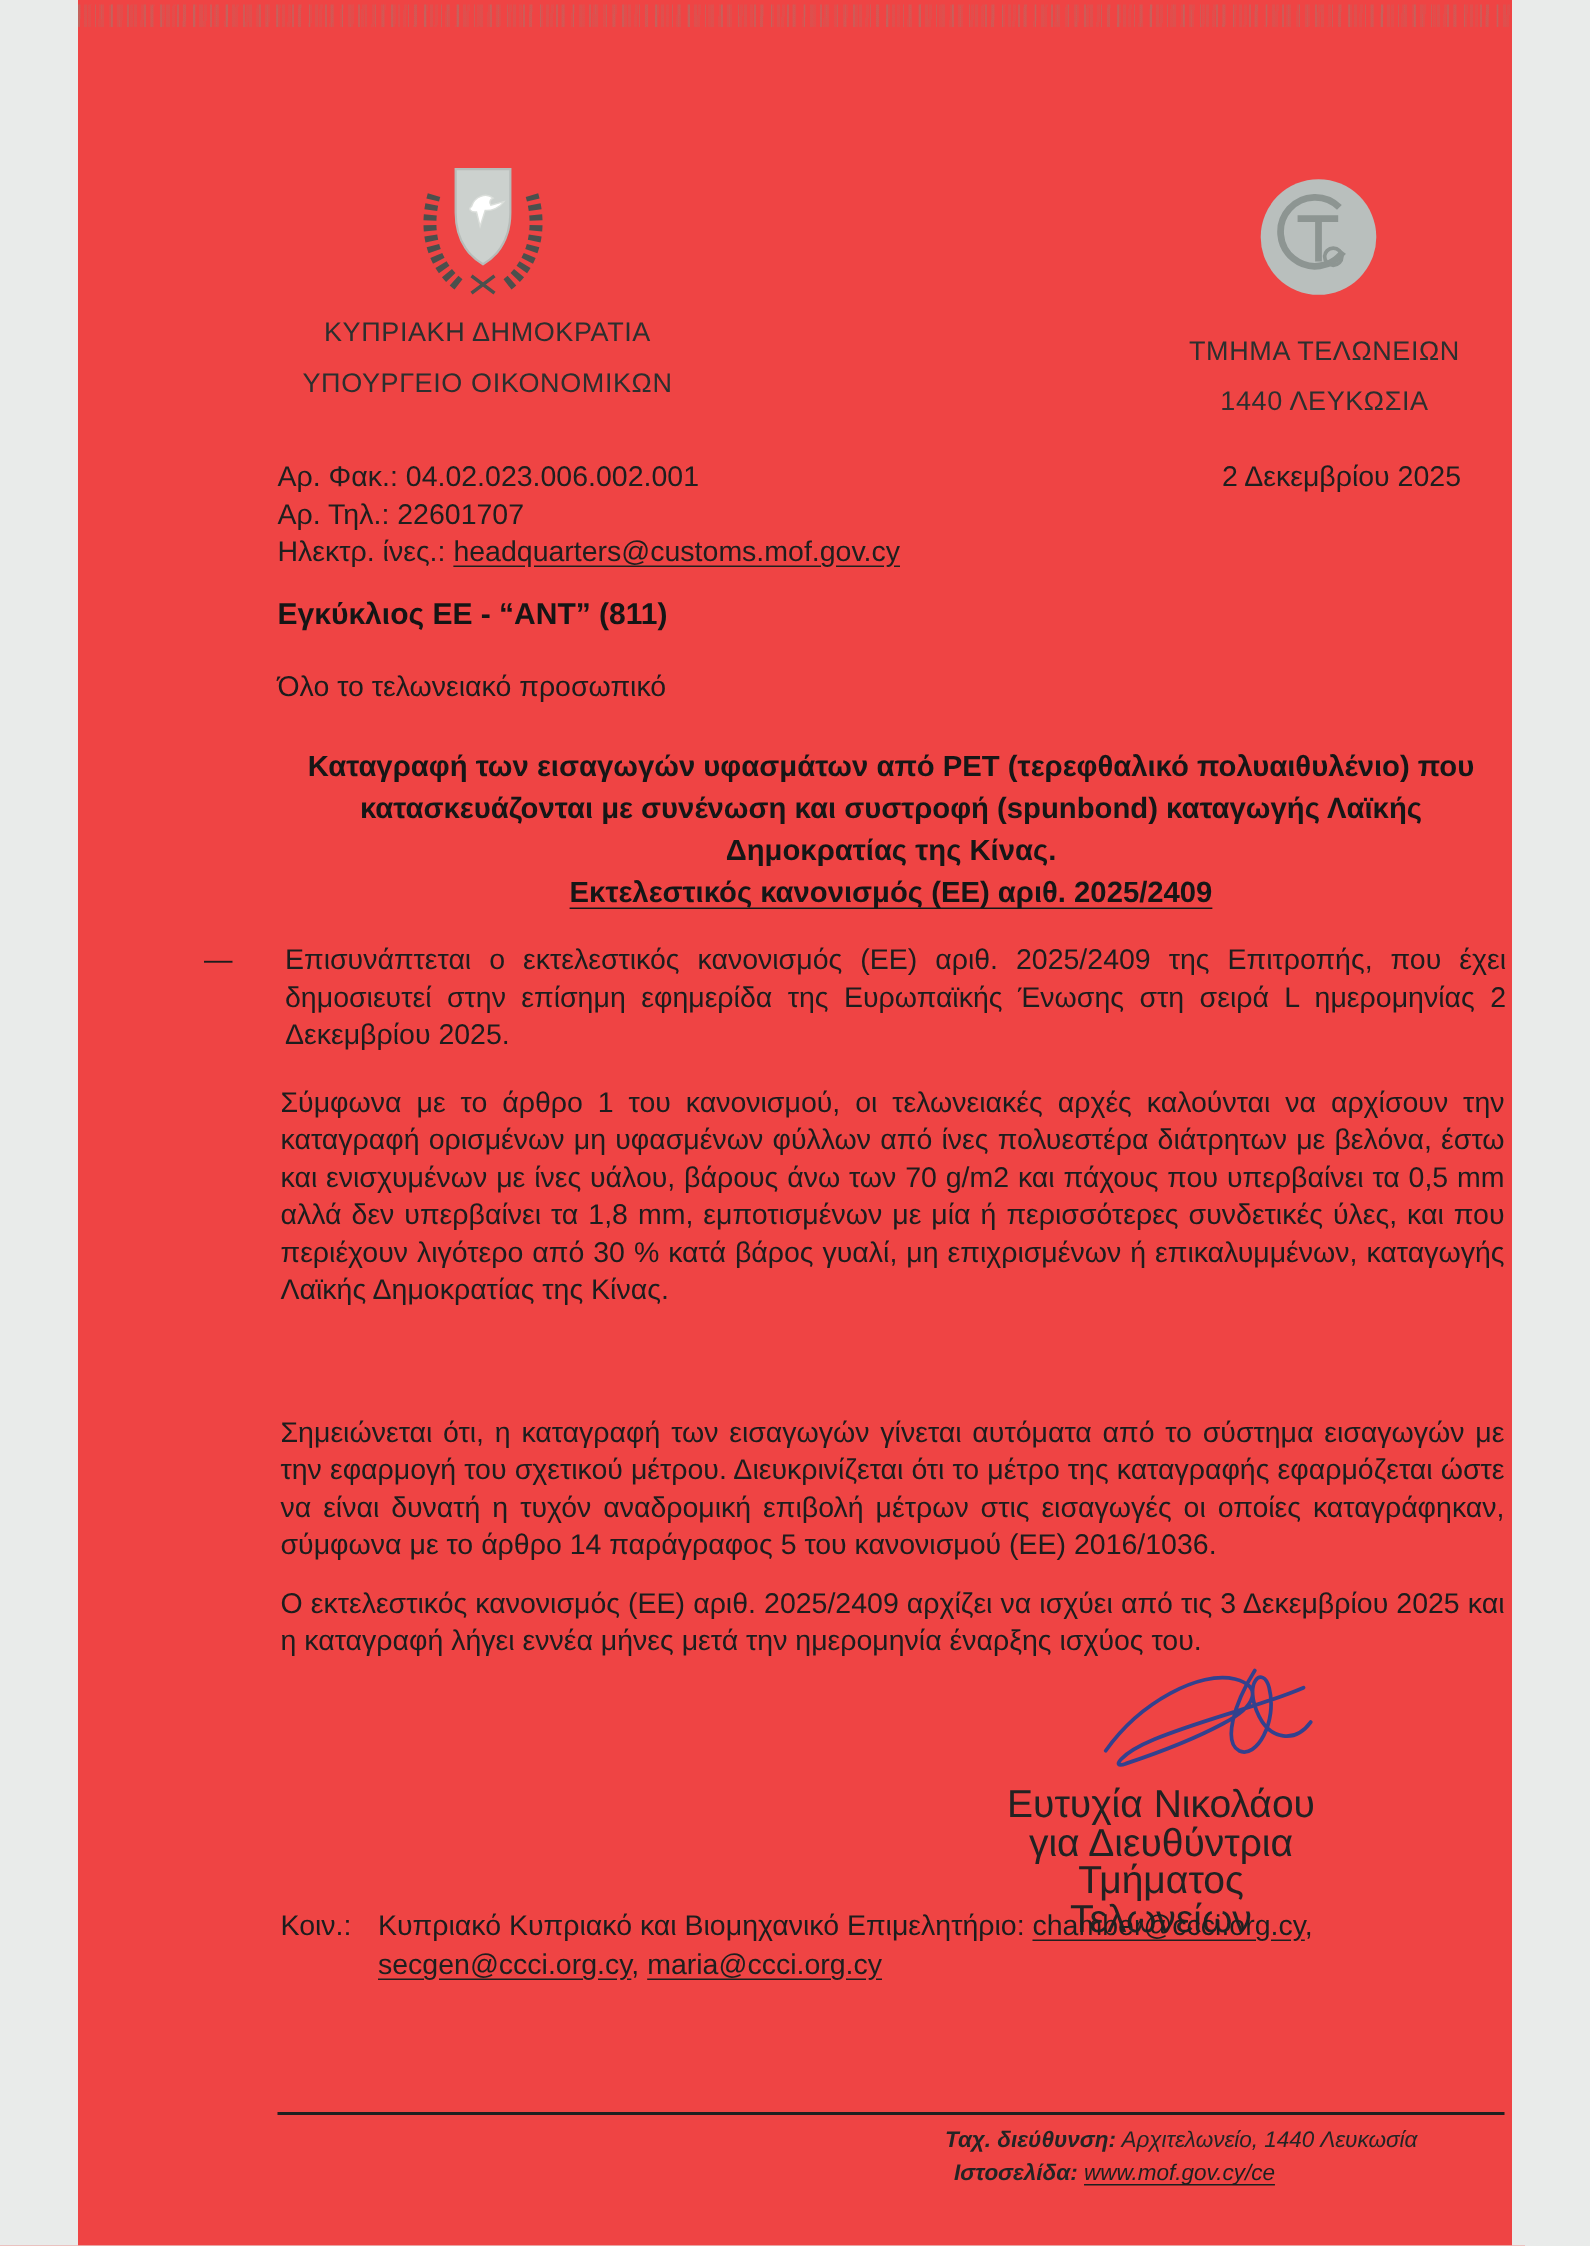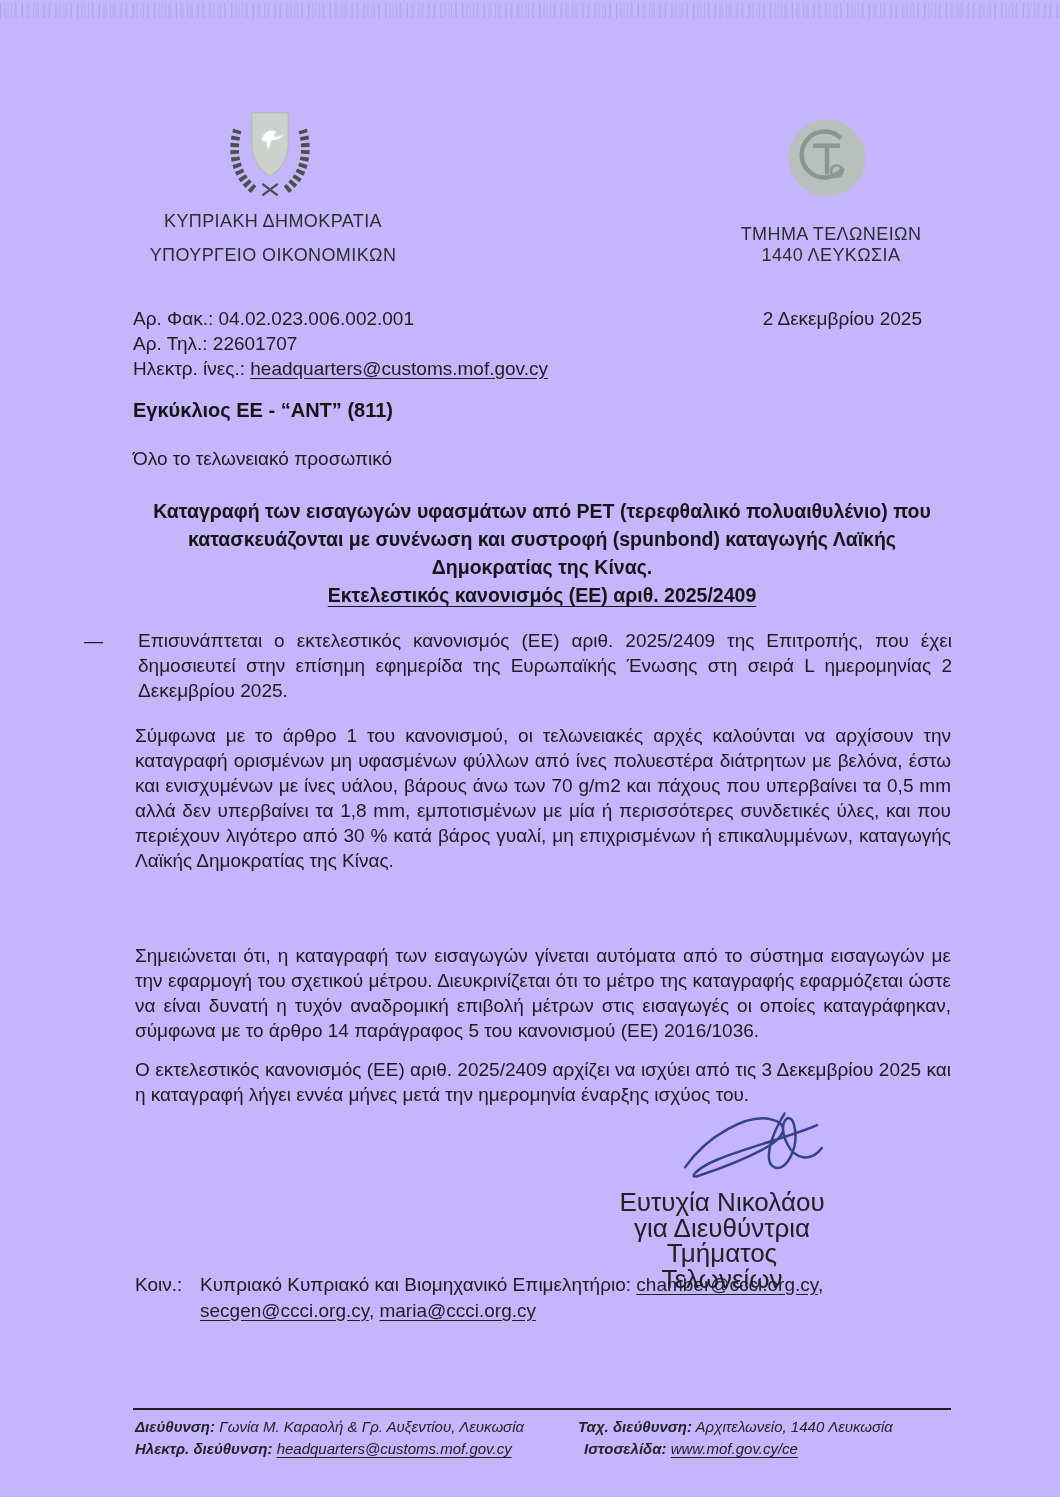--- a/index.html
+++ b/index.html
@@ -1,20 +1,20 @@
 <!DOCTYPE html>
 <html lang="el"><head>
 <meta charset="utf-8">
 <style>
   html,body{margin:0;padding:0;background:#e9ebea;}
   .page{
     position:relative;
-    width:1060px;height:1497px;
+    width:956px;height:1497px;
     margin:0 auto;
-    background:#c4b5fd;
+    background:#ef4444;
     font-family:"Liberation Sans","DejaVu Sans",sans-serif;
     color:#1c1c1c;
     overflow:hidden;
   }
   
   .scan-band{
     position:absolute;top:3px;left:0;width:100%;height:15px;
     background-image:
       repeating-linear-gradient(90deg, rgba(118,152,136,.28) 0 1px, transparent 1px 4px, rgba(118,152,136,.14) 4px 6px, transparent 6px 11px),
       repeating-linear-gradient(92deg, rgba(118,152,136,.10) 0 2px, transparent 2px 7px);
@@ -65,21 +65,21 @@
     <svg viewBox="0 0 100 100" width="82" height="82">
       <circle cx="50" cy="50" r="47" fill="#b9bfbd"></circle>
       <path d="M67 26 A28 28 0 1 0 70 62" fill="none" stroke="#8d9592" stroke-width="5.5"></path>
       <path d="M33 35 H66" stroke="#8d9592" stroke-width="5.5" fill="none"></path>
       <path d="M50 35 V70" stroke="#8d9592" stroke-width="5.5" fill="none"></path>
       <circle cx="62" cy="66" r="7" fill="none" stroke="#8d9592" stroke-width="3"></circle>
     </svg>
   </div>
   <div class="abs ctr" style="left:731px;top:224px;width:200px;">
     <div class="hdr-txt">ΤΜΗΜΑ ΤΕΛΩΝΕΙΩΝ</div>
-    <div class="hdr-txt" style="">1440 ΛΕΥΚΩΣΙΑ</div>
+    <div class="hdr-txt" style="margin-top:12px;">1440 ΛΕΥΚΩΣΙΑ</div>
   </div>
 
   <div class="abs" style="left:133px;top:306px;">
     <div class="ref-line"><span>Αρ. Φακ.:</span> <span>04.02.023.006.002.001</span></div>
     <div class="ref-line"><span>Αρ. Τηλ.:</span> <span>22601707</span></div>
     <div class="ref-line"><span>Ηλεκτρ. ίνες.:</span> <span class="link">headquarters@customs.mof.gov.cy</span></div>
   </div>
   <div class="abs ref-line" style="left:700px;top:306px;width:222px;text-align:right;">2 Δεκεμβρίου 2025</div>
 
   <div class="abs subject" style="left:133px;top:399px;">Εγκύκλιος ΕΕ - “ΑΝΤ” (811)</div>
@@ -113,22 +113,18 @@
   <div class="abs cc-row" style="left:135px;top:1272px;width:816px;">
     <div class="cc-label">Κοιν.:</div>
     <div>
       <span>Κυπριακό Κυπριακό και Βιομηχανικό Επιμελητήριο: </span><span class="link">chamber@ccci.org.cy</span><span>,</span>
       <span class="link">secgen@ccci.org.cy</span><span>,</span>
       <span class="link">maria@ccci.org.cy</span>
     </div>
   </div>
 
   <div class="abs footer-rule" style="left:133px;top:1408px;width:818px;"></div>
-  <div class="abs foot" style="left:135px;top:1416px;width:430px;">
-    <div><b>Διεύθυνση:</b> <span>Γωνία Μ. Καραολή &amp; Γρ. Αυξεντίου, Λευκωσία</span></div>
-    <div><b>Ηλεκτρ. διεύθυνση:</b> <span class="link">headquarters@customs.mof.gov.cy</span></div>
-  </div>
   <div class="abs foot" style="left:578px;top:1416px;width:380px;">
     <div><b>Ταχ. διεύθυνση:</b> <span>Αρχιτελωνείο, 1440 Λευκωσία</span></div>
     <div style="padding-left:6px;"><b>Ιστοσελίδα:</b> <span class="link">www.mof.gov.cy/ce</span></div>
   </div>
 
 </div>
 
 </body></html>

